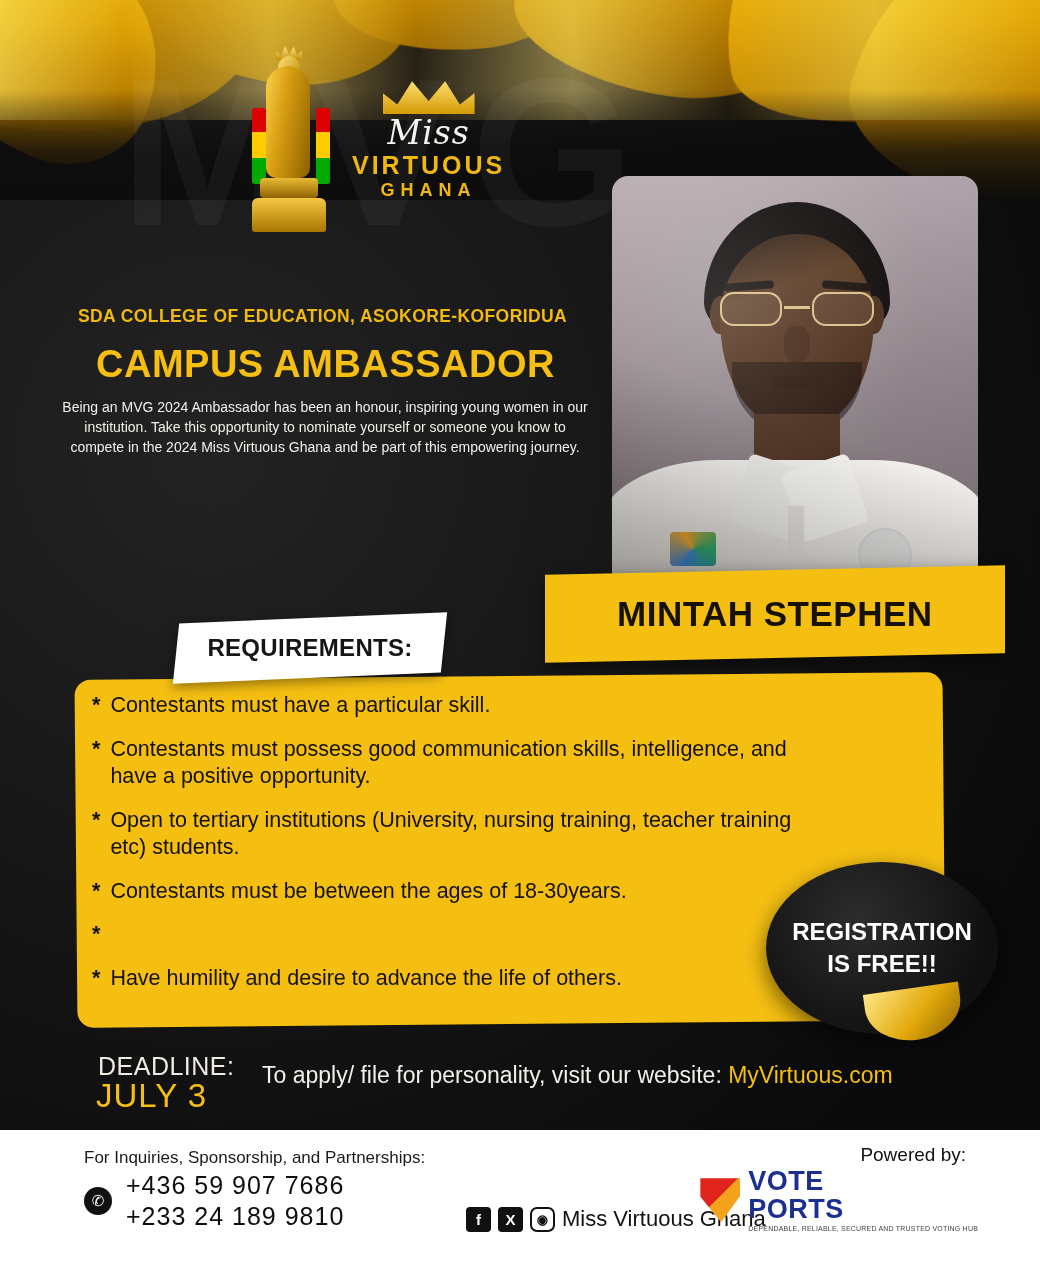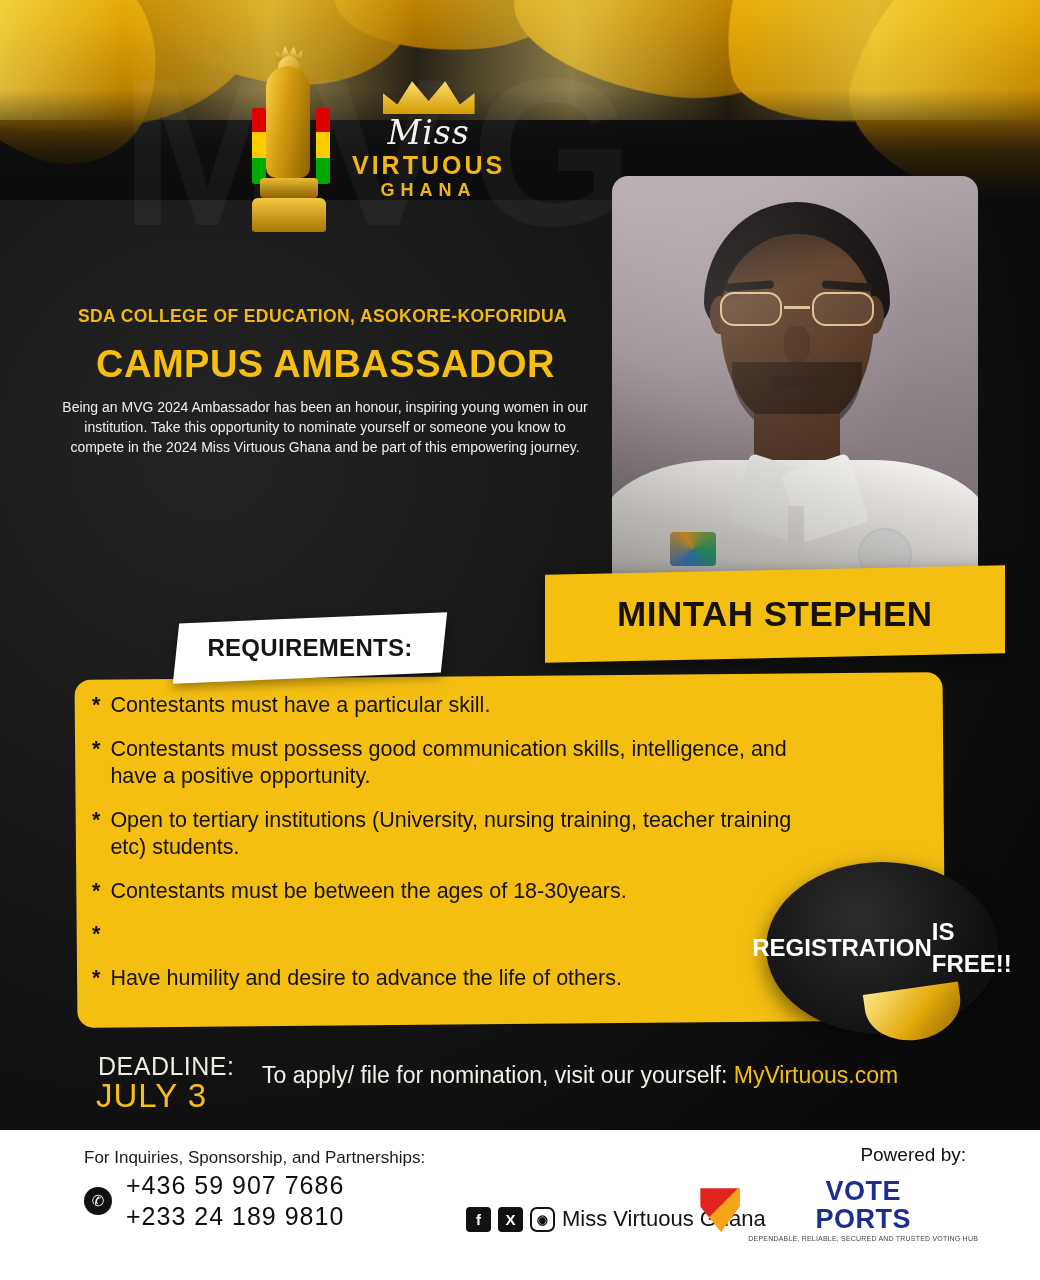--- a/index.html
+++ b/index.html
@@ -284,21 +284,21 @@
   .req-list .star { font-weight: bold; }
 
   
   .reg-badge {
     position: absolute;
     top: 862px; left: 766px;
     width: 232px; height: 172px;
     border-radius: 50%;
     background: radial-gradient(circle at 40% 32%, #2c2c2c, #101010 72%);
     color: #fff;
-    display: flex; 
+    display: flex; flex-direction: column;
     align-items: center; justify-content: center;
     font-size: 24px; font-weight: bold; line-height: 1.35;
     z-index: 6;
     box-shadow: 0 8px 22px rgba(0,0,0,.55);
   }
   .reg-badge .curl {
     position: absolute; right: 36px; bottom: -6px;
     width: 96px; height: 52px;
     background: linear-gradient(135deg,#ffe788 0%,#e1a80a 55%,#8a6200 100%);
     border-radius: 0 0 60px 60px / 0 0 46px 46px;
@@ -352,22 +352,22 @@
     background: #111; color: #fff;
     display: flex; align-items: center; justify-content: center;
     font-size: 15px; font-weight: bold;
   }
   .sq.ig { background:#fff; color:#111; border:2.5px solid #111; border-radius:7px; font-size:13px;}
   .powered {
     position: absolute; top: 14px; right: 74px;
     font-size: 19px; color: #111;
   }
   .vote-logo {
-    position: absolute; top: 48px; right: 62px;
-    display: flex; align-items: center; gap: 8px; text-align: center;
+    position: absolute; top: 38px; right: 62px;
+    display: flex; align-items: center; gap: 8px;
   }
   .vote-mark {
     width: 40px; height: 44px;
     background: linear-gradient(135deg,#e2241f 0%,#e2241f 45%,#f5a31c 46%,#f5a31c 100%);
     clip-path: polygon(0 0, 100% 0, 100% 40%, 52% 100%, 0 42%);
   }
   .vote-text .v1 { font-size: 27px; font-weight: bold; color: #1a2f8f; line-height: 1; letter-spacing:.5px;}
   .vote-text .v2 { font-size: 27px; font-weight: bold; color: #1a2f8f; line-height: 1.05; letter-spacing:.5px;}
   .vote-text .v3 { font-size: 7px; color: #444; letter-spacing: .2px; margin-top: 2px;}
 </style>
@@ -473,21 +473,21 @@
 
   <div class="reg-badge">
     <div>REGISTRATION</div>
     <div>IS FREE!!</div>
     <div class="curl"></div>
   </div>
 
   <div class="deadline-label">DEADLINE:</div>
   <div class="deadline-date">JULY 3</div>
   <div class="apply-line">
-    <span>To apply/ file for nomination, visit our yourself: </span><span class="site">MyVirtuous.com</span>
+    <span>To apply/ file for personality, visit our website: </span><span class="site">MyVirtuous.com</span>
   </div>
 
   <div class="footer">
     <div class="inq">For Inquiries, Sponsorship, and Partnerships:</div>
     <div class="phone-row">
       <div class="phone-icon">
           <span>✆</span>
         </div>
       <div class="phones">
         <div>+436 59 907 7686</div>

